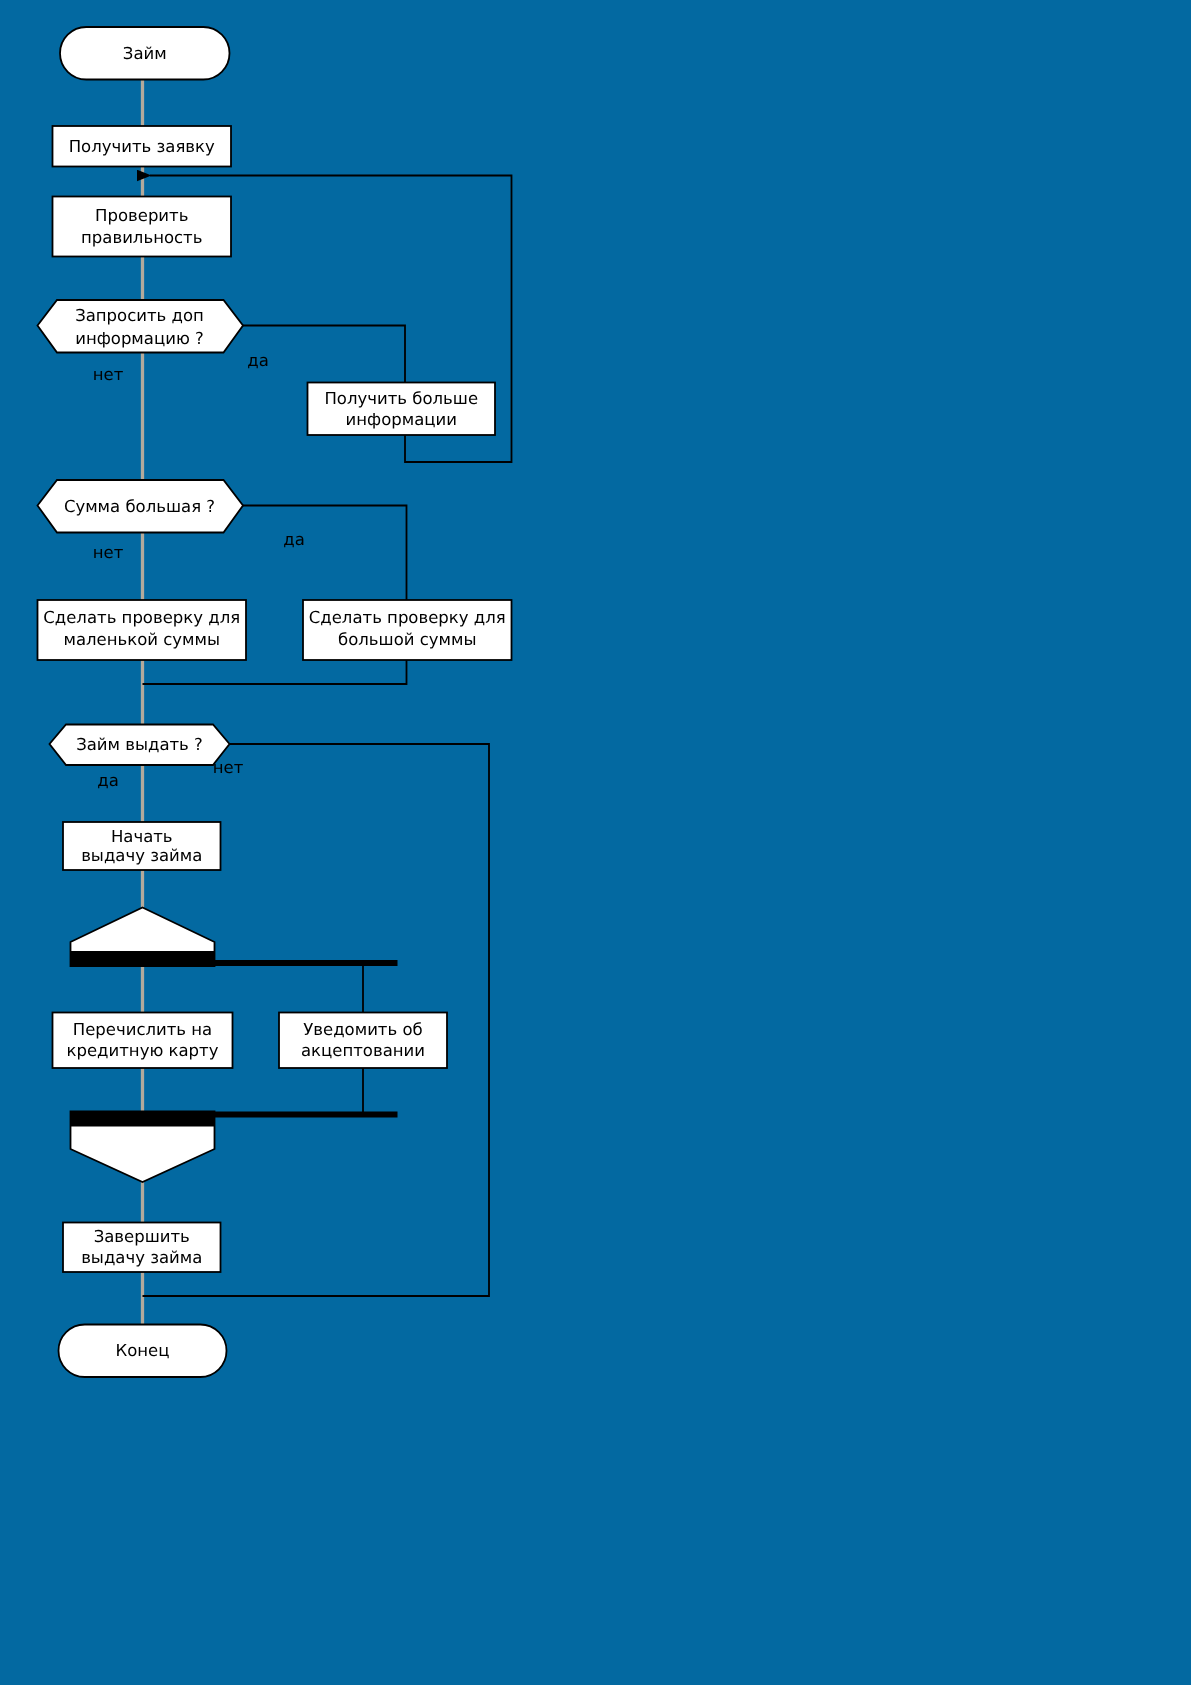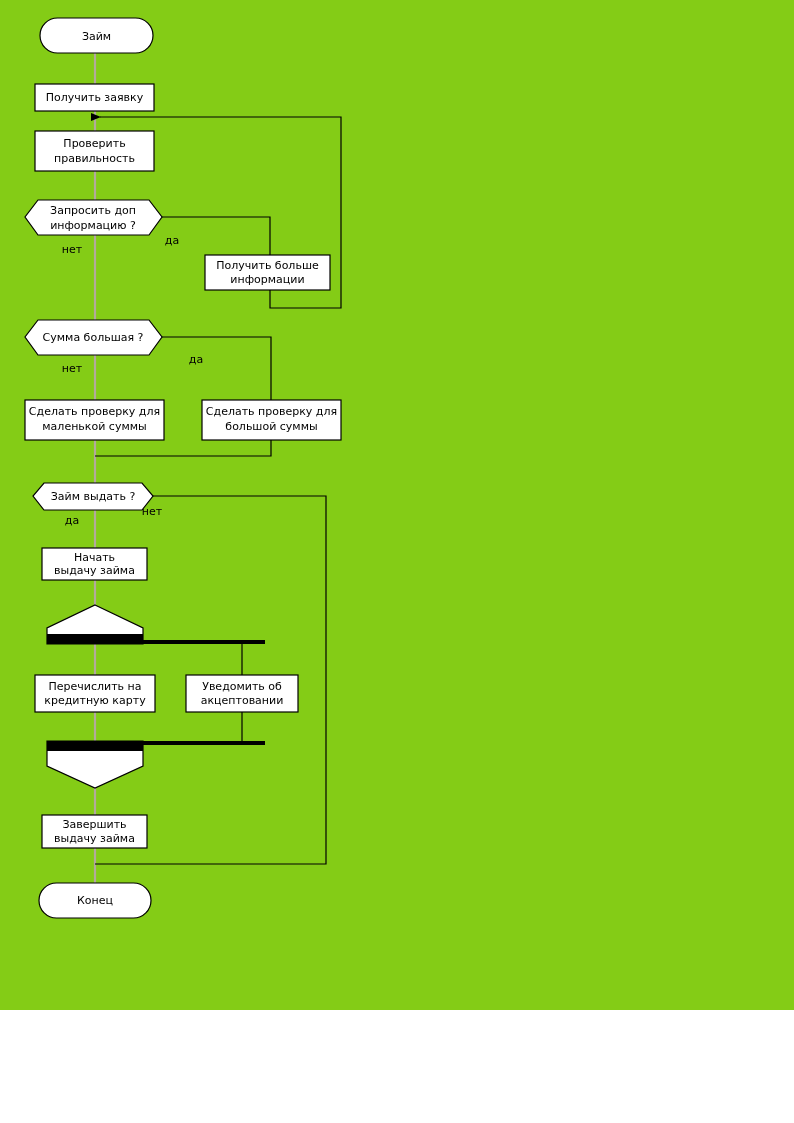--- a/index.html
+++ b/index.html
@@ -6,22 +6,22 @@
     margin: 0;
     padding: 0;
     background: #ffffff;
   }
   body {
     font-family: "DejaVu Sans", sans-serif;
   }
   #canvas {
     position: relative;
     width: 794px;
-    height: 1010px;
-    background: #84cc16;
+    height: 1123px;
+    background: #0369a1;
     overflow: hidden;
   }
   svg.flow {
     position: absolute;
     top: 0;
     left: 0;
     width: 794px;
     height: 1123px;
   }
   .node-text {

